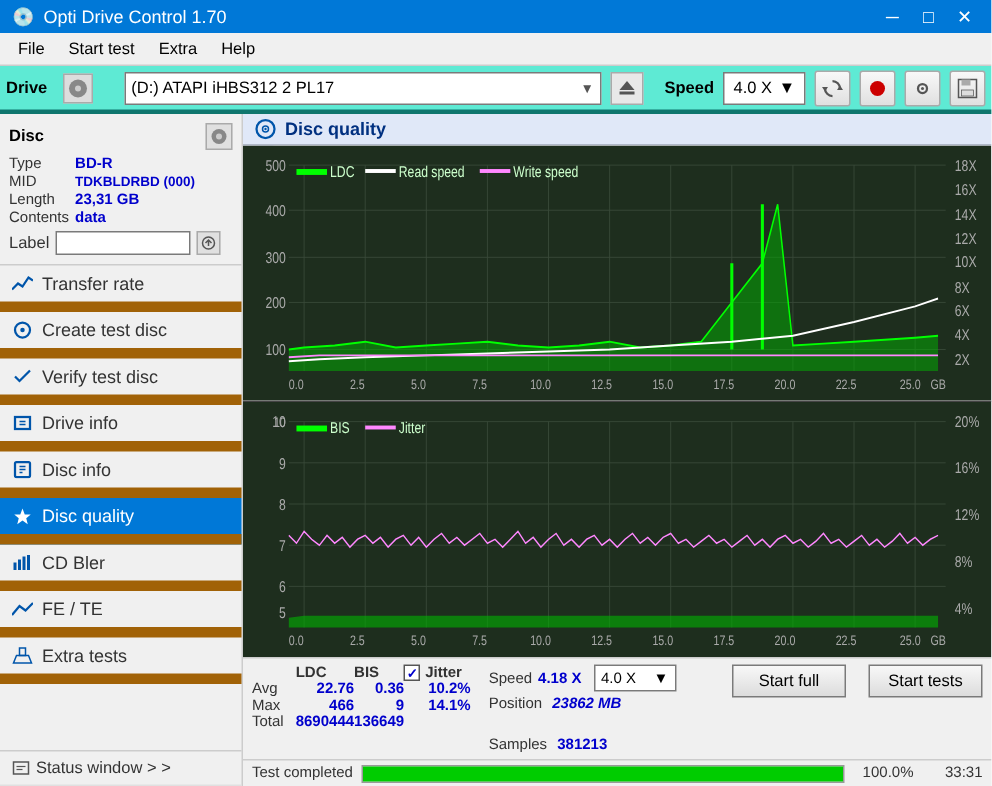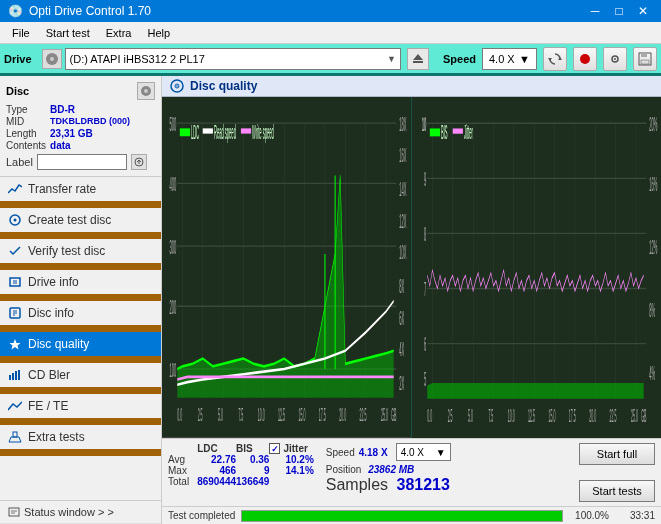--- a/index.html
+++ b/index.html
@@ -79,21 +79,21 @@
 
 <div class="menubar">
   <span class="menu-item">File</span>
   <span class="menu-item">Start test</span>
   <span class="menu-item">Extra</span>
   <span class="menu-item">Help</span>
 </div>
 
 <div class="drivebar">
   <span class="drive-label">Drive</span>
-  <div style="display:flex;align-items:center;gap:3px;flex:1;">
+  <div style="display:flex;align-items:center;gap:21px;flex:1;">
     <div style="width:20px;height:20px;background:#ddd;border:1px solid #aaa;display:flex;align-items:center;justify-content:center;">
       <svg width="14" height="14" viewBox="0 0 14 14">
           <ellipse cx="7" cy="7" rx="6" ry="6" fill="#888"></ellipse>
           <ellipse cx="7" cy="7" rx="2" ry="2" fill="#ccc"></ellipse>
         </svg>
     </div>
     <div class="drive-combo" style="width:220px;">
       <span>(D:) ATAPI iHBS312  2 PL17</span>
       <span class="drive-combo-arrow">▼</span>
     </div>
@@ -274,21 +274,21 @@
 
     <div class="content-header">
       <svg width="14" height="14" viewBox="0 0 14 14">
         <ellipse cx="7" cy="7" rx="6" ry="6" fill="none" stroke="#0055aa" stroke-width="1.5"></ellipse>
         <ellipse cx="7" cy="7" rx="2" ry="2" fill="none" stroke="#0055aa" stroke-width="1"></ellipse>
         <circle cx="7" cy="7" r="0.8" fill="#0055aa"></circle>
       </svg>
       <span class="content-title">Disc quality</span>
     </div>
 
-    <div style="flex:1;background:#0f766e;display:flex;flex-direction:row;border-radius:22px;">
+    <div style="flex:1;background:#e5e5e5;display:flex;flex-direction:column;border-radius:22px;">
 
       <div style="flex:1;position:relative;border-bottom:1px solid #444;">
         <svg width="100%" height="100%" viewBox="0 0 490 130" preserveAspectRatio="none">
 
           <rect width="490" height="130" fill="#1e2e1e"></rect>
 
           <line x1="40" y1="10" x2="40" y2="115" stroke="#3a4a3a" stroke-width="0.5"></line>
           <line x1="80" y1="10" x2="80" y2="115" stroke="#3a4a3a" stroke-width="0.5"></line>
           <line x1="120" y1="10" x2="120" y2="115" stroke="#3a4a3a" stroke-width="0.5"></line>
           <line x1="160" y1="10" x2="160" y2="115" stroke="#3a4a3a" stroke-width="0.5"></line>
@@ -461,27 +461,27 @@
             <span>4.0 X</span>
             <span>▼</span>
           </div>
         </div>
         <div style="display:flex;gap:12px;font-size:10px;">
           <div>
             <span style="color:#333;">Position</span>
             <span style="color:#0000cc;font-weight:bold;margin-left:4px;font-style:italic;">23862 MB</span>
           </div>
         </div>
-        <div style="font-size:16px;margin-top:1px;">
+        <div style="font-size:10px;margin-top:16px;">
           <span style="color:#333;">Samples</span>
           <span style="color:#0000cc;font-weight:bold;margin-left:4px;">381213</span>
         </div>
       </div>
 
-      <div style="display:flex;flex-direction:column;gap:15px;margin-left:4px;">
+      <div style="display:flex;flex-direction:row;gap:15px;margin-left:4px;">
         <button class="action-btn">Start full</button>
         <button class="action-btn">Start tests</button>
       </div>
     </div>
 
     <div class="progress-bar-row">
       <span class="status-text">Test completed</span>
       <div class="progress-outer">
         <div class="progress-inner" style="width:100%;"></div>
       </div>

